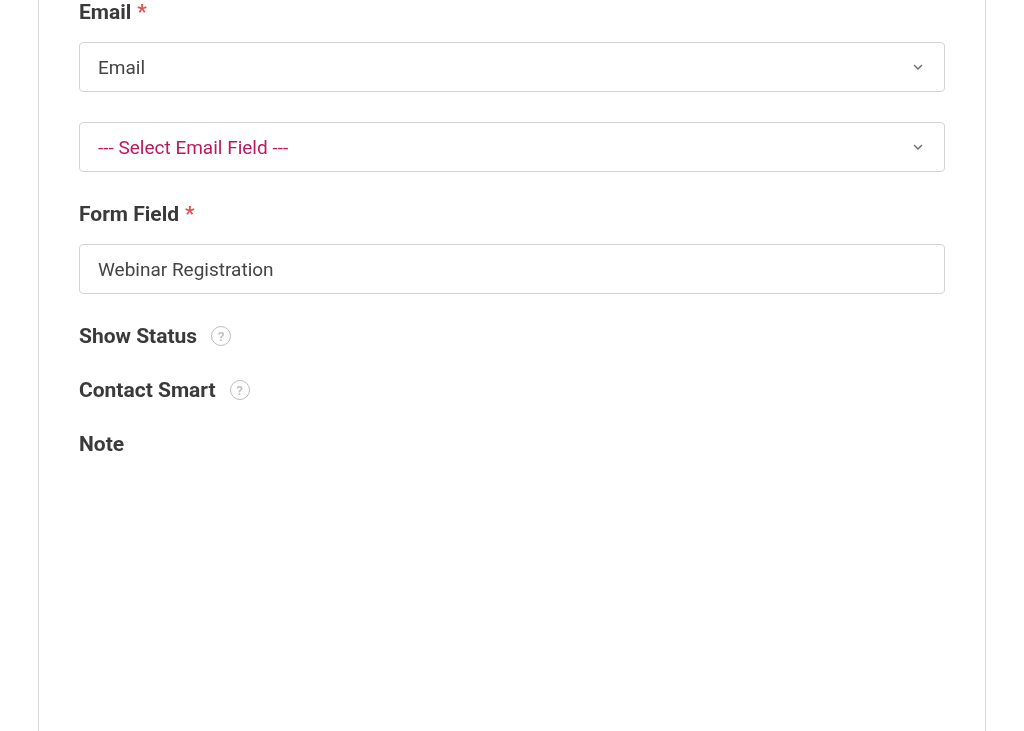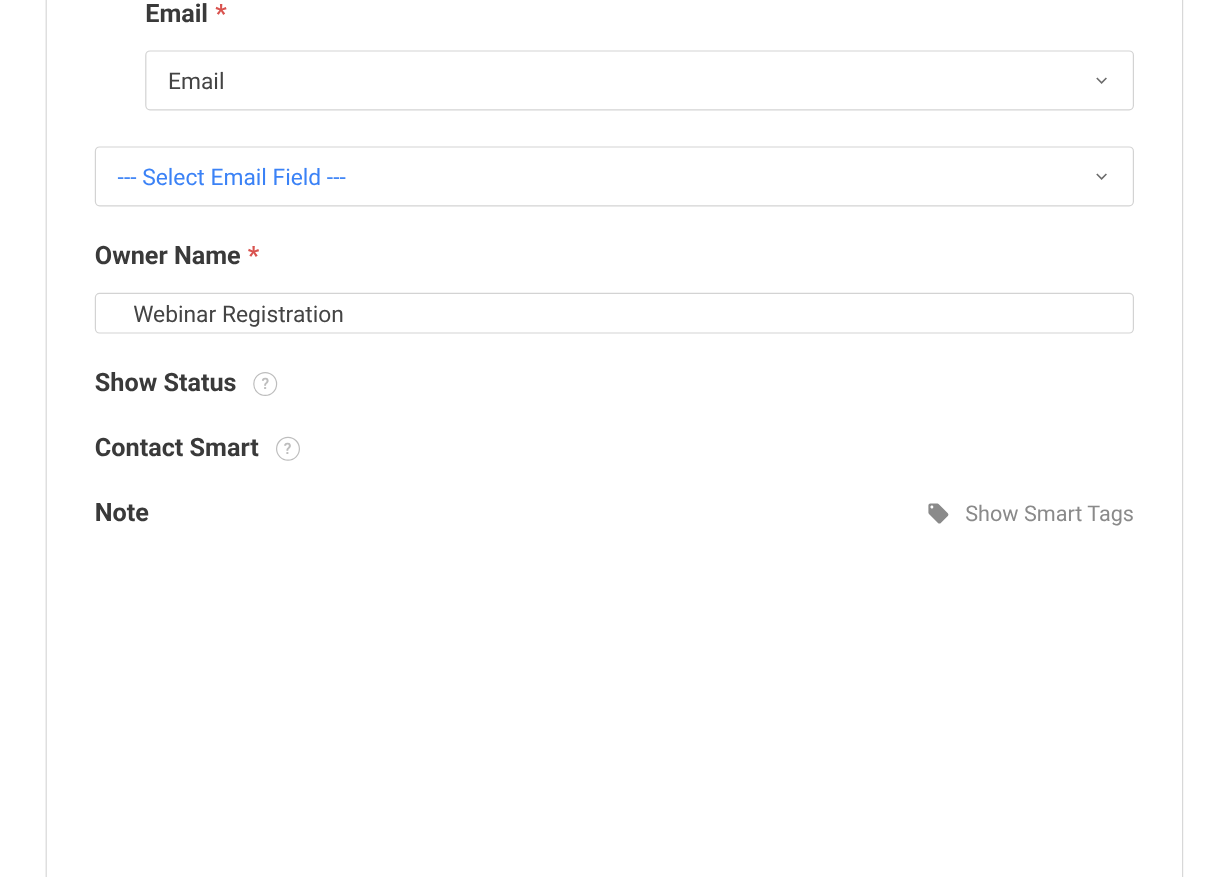--- a/index.html
+++ b/index.html
@@ -19,21 +19,20 @@
       border-right: 1px solid #d8d8d8;
       margin: 0 38px;
       padding: 0 40px;
       height: 100%;
     }
     .field-group {
       margin-bottom: 30px;
     }
     .field-group:first-child {
       padding-top: 0;
-      margin-left: 42px;
     }
     .field-label {
       font-size: 21px;
       font-weight: 700;
       color: #3a3a3a;
       margin-bottom: 18px;
       display: flex;
       align-items: center;
       gap: 8px;
     }
@@ -67,45 +66,45 @@
       align-items: center;
       padding: 0 45px 0 18px;
       cursor: pointer;
     }
     .select-control .select-text {
       font-size: 19px;
       color: #444;
     }
     .select-control .select-placeholder {
       font-size: 19px;
-      color: #3b82f6;
+      color: #be185d;
     }
     .chevron-down {
       position: absolute;
       right: 18px;
       top: 50%;
       transform: translateY(-50%);
       width: 16px;
       height: 16px;
       pointer-events: none;
     }
     .chevron-down svg {
       width: 16px;
       height: 16px;
       stroke: #6b6b6b;
       fill: none;
       stroke-width: 2;
     }
     .text-input {
       width: 100%;
-      height: 34px;
+      height: 50px;
       border: 1px solid #d3d3d3;
       border-radius: 4px;
       background: #fff;
-      padding: 0 31px;
+      padding: 0 18px;
       font-size: 19px;
       color: #444;
       font-family: inherit;
       outline: none;
     }
     .note-header {
       display: flex;
       align-items: center;
       justify-content: space-between;
     }
@@ -154,21 +153,21 @@
       <span class="chevron-down">
         <svg viewBox="0 0 24 24">
             <polyline points="6 9 12 15 18 9"></polyline>
           </svg>
       </span>
     </div>
   </div>
 
   <div class="field-group">
     <div class="field-label">
-      <span>Owner Name</span>
+      <span>Form Field</span>
       <span class="required-asterisk">*</span>
     </div>
     <input type="text" class="text-input" value="Webinar Registration" style="">
   </div>
 
   <div class="field-group">
     <div class="field-label">
       <span>Show Status</span>
       <span class="help-icon">?</span>
     </div>
@@ -179,24 +178,16 @@
       <span>Contact Smart</span>
       <span class="help-icon">?</span>
     </div>
   </div>
 
   <div class="field-group" style="margin-bottom:16px;">
     <div class="note-header">
       <div class="field-label" style="margin-bottom:0;">
         <span>Note</span>
       </div>
-      <div class="smart-tags-link">
-        <span class="tag-icon">
-          <svg viewBox="0 0 24 24">
-              <path d="M21.41 11.58l-9-9C12.05 2.22 11.55 2 11 2H4c-1.1 0-2 .9-2 2v7c0 .55.22 1.05.59 1.42l9 9c.36.36.86.58 1.41.58s1.05-.22 1.41-.59l7-7c.37-.36.59-.86.59-1.41s-.23-1.06-.59-1.42zM5.5 7C4.67 7 4 6.33 4 5.5S4.67 4 5.5 4 7 4.67 7 5.5 6.33 7 5.5 7z"></path>
-            </svg>
-        </span>
-        <span>Show Smart Tags</span>
-      </div>
     </div>
   </div>
 
 </div>
 
 </body></html>

